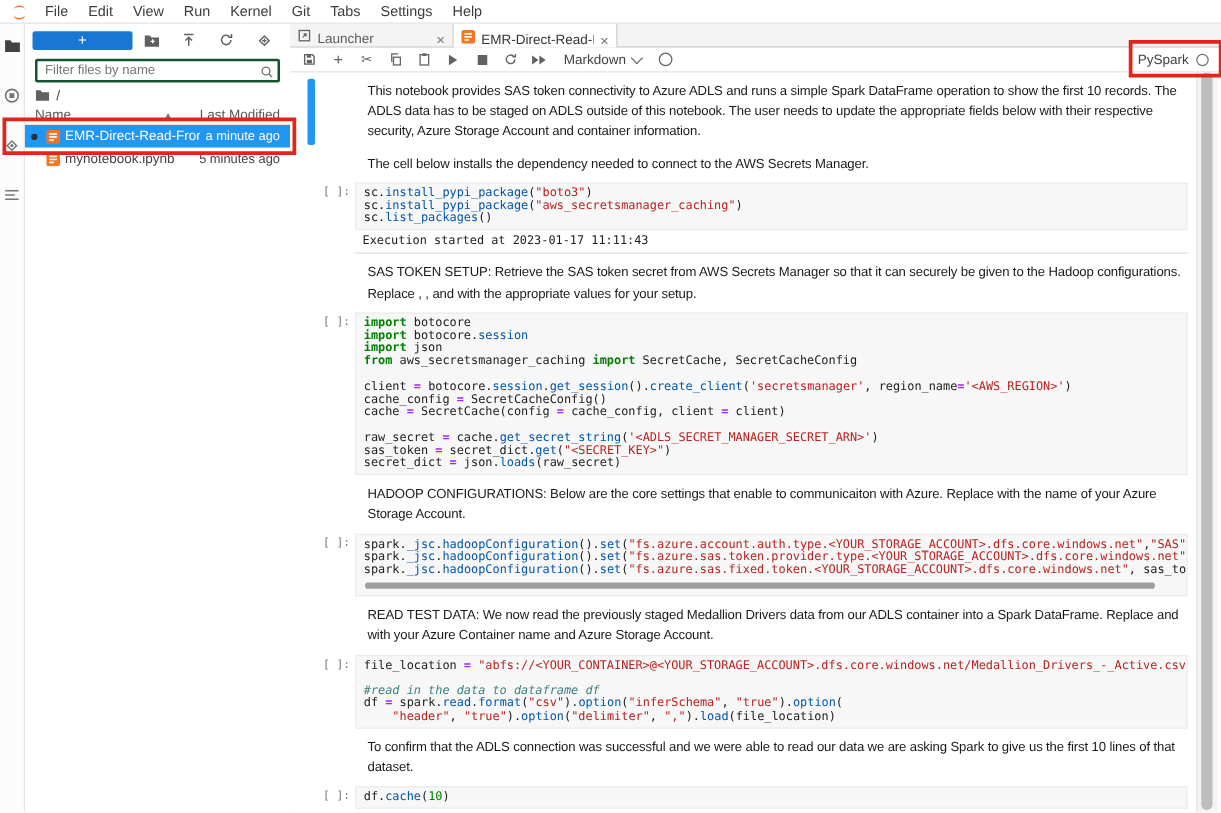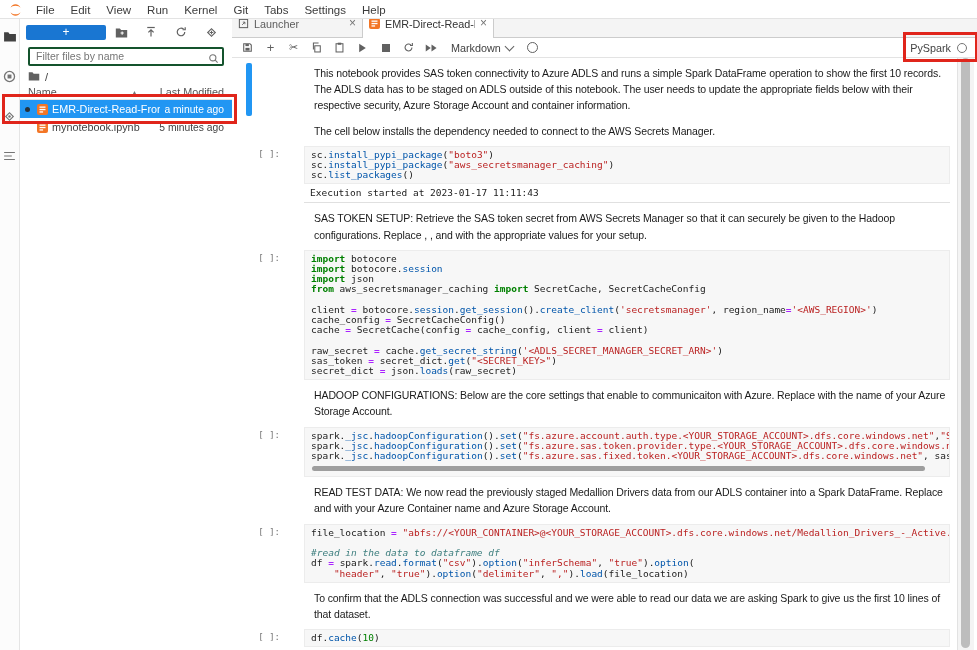--- a/index.html
+++ b/index.html
@@ -39,21 +39,21 @@
   .frow.sel{background:#2196f3;color:#fff;}
   .dotslot{width:8px;flex:none;display:flex;align-items:center;}
   .dot{width:5px;height:5px;border-radius:50%;background:#26323c;}
   .nbicon{flex:none;display:flex;}
   .fname{flex:1;white-space:nowrap;overflow:hidden;}
   .fmod{font-size:10.3px;white-space:nowrap;}
 
   
   #tabbar{position:absolute;left:232px;top:18px;right:0;height:19px;background:#f4f4f4;
           border-bottom:1px solid #cccccc;display:flex;z-index:4;}
-  .tab{display:flex;align-items:flex-start;gap:5px;padding:0 6px;width:131px;box-sizing:border-box;
+  .tab{display:flex;align-items:flex-end;gap:5px;padding:0 6px;width:131px;box-sizing:border-box;
        border-right:1px solid #cccccc;font-size:10.8px;color:#5c5c5c;background:#f4f4f4;}
   .tab.active{background:#fff;color:#333;margin-bottom:-1px;}
   .tab .tlabel{flex:1;white-space:nowrap;overflow:hidden;}
   .tab .close{color:#757575;font-size:12px;line-height:10px;}
 
   
   #nbtoolbar{position:absolute;left:232px;top:38px;right:0;height:19px;background:#fff;
              border-bottom:1px solid #e3e3e3;display:flex;align-items:center;padding:0 0 0 4px;z-index:3;}
   .tbtn{width:23px;display:flex;justify-content:center;align-items:center;color:#616161;font-size:11px;}
   .celltype{display:flex;align-items:center;gap:5px;margin-left:8px;font-size:10.8px;color:#424242;}
@@ -65,21 +65,21 @@
   .kcircle{width:10px;height:10px;border:1.5px solid #757575;border-radius:50%;box-sizing:border-box;}
 
   
   #content{position:absolute;left:232px;top:58px;width:726px;bottom:0;background:#fff;
            overflow:hidden;padding-top:5px;}
   .cell{display:flex;margin-bottom:5px;}
   .collapser{width:6px;margin-left:14px;border-radius:2px;background:transparent;flex:none;}
   .cell.active .collapser{background:#2196f3;}
   .prompt{width:28px;flex:none;text-align:right;padding:3px 4px 0 0;
           font-family:"DejaVu Sans Mono",monospace;font-size:9px;color:#757575;}
-  .cellbody{flex:1;margin-right:8px;min-width:0;margin-left:20px;}
+  .cellbody{flex:1;margin-right:8px;min-width:0;}
   .md{padding:2px 0 2px 10px;font-size:10.5px;line-height:16.2px;color:#1a1a1a;letter-spacing:-0.1px;}
   .codebox{background:#f7f7f7;border:1px solid #ececec;padding:3px 6px;overflow:hidden;}
   .codeline{font-family:"DejaVu Sans Mono",monospace;font-size:9.5px;line-height:10.2px;
             white-space:pre;color:#212121;}
   .t-k{color:#008000;font-weight:bold;}
   .t-prop{color:#0055aa;}
   .t-s{color:#ba2121;}
   .t-o{color:#aa22ff;font-weight:bold;}
   .t-n{color:#008000;}
   .t-c{color:#408080;font-style:italic;}

